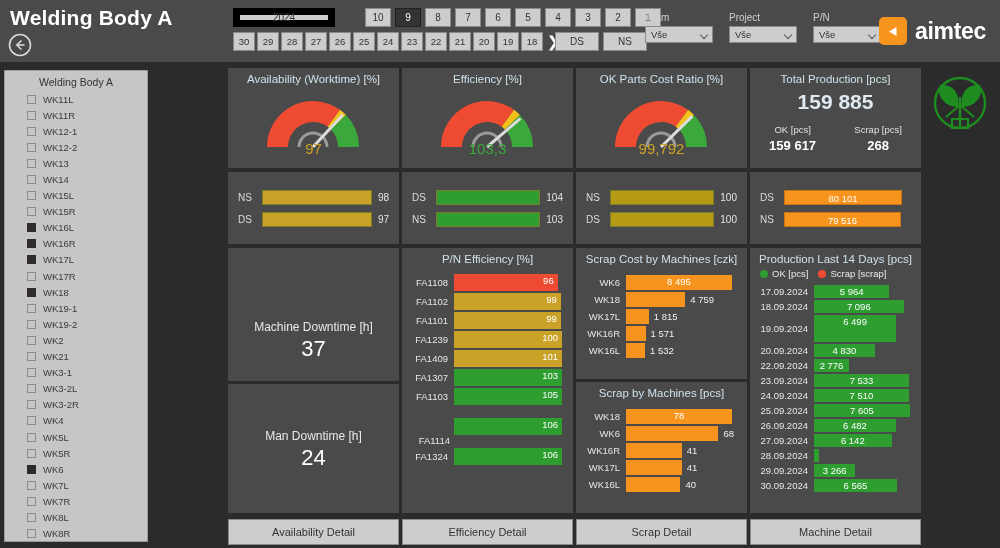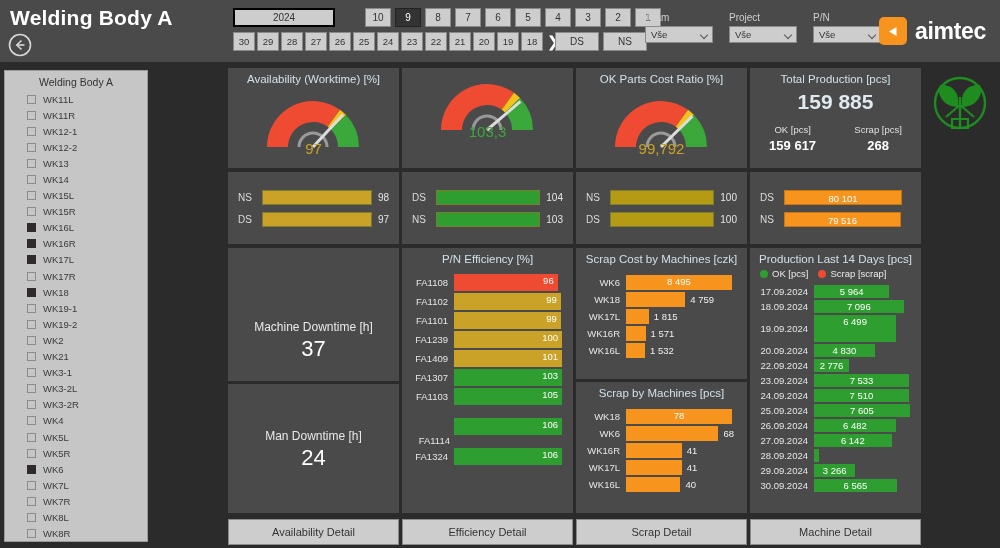--- a/index.html
+++ b/index.html
@@ -20,21 +20,21 @@
     position: absolute; left: 10px; top: 6px;
     font-size: 21px; font-weight: bold; color: #ffffff;
     letter-spacing: 0.2px;
   }
   .back-btn {
     position: absolute; left: 8px; top: 33px;
     width: 24px; height: 24px; cursor: pointer;
   }
   .year-btn {
     position: absolute; left: 233px; top: 8px; width: 102px; height: 19px;
-    background: #cdcdcd; border: 2px solid #000000;
+    background: #cdcdcd; border: 7px solid #000000;
     color: #333; font-size: 10px; display: flex;
     align-items: center; justify-content: center; cursor: pointer;
   }
   .month-row { position: absolute; left: 365px; top: 8px; display: flex; gap: 4px; }
   .month-btn {
     width: 26px; height: 19px; background: #cdcdcd; border: 1px solid #8a8a8a;
     color: #333; font-size: 10px; display: flex; align-items: center;
     justify-content: center; cursor: pointer;
   }
   .month-btn.sel { background: #333333; color: #ffffff; border-color: #222; }
@@ -347,20 +347,21 @@
   <div class="gauge-wrap" id="g0"><svg width="171" height="70" viewBox="0 0 171 70">
         <path d="M39 62.00000000000001 A46 46 0 0 1 112.03812160545375 24.785218258752415 L99.69463130731182 41.77457514062631 A25 25 0 0 0 60 62 Z" fill="#ef4b33"></path>
         <path d="M112.03812160545375 24.785218258752415 A46 46 0 0 1 118.03380969710668 29.988011356753532 L102.95315744407972 44.60218008519214 A25 25 0 0 0 99.69463130731182 41.77457514062631 Z" fill="#f2c21a"></path>
         <path d="M118.03380969710668 29.988011356753532 A46 46 0 0 1 131 61.999999999999986 L110 61.99999999999999 A25 25 0 0 0 102.95315744407972 44.60218008519214 Z" fill="#3aa83a"></path>
         <path d="M71 62 A14 14 0 0 1 99 62" fill="none" stroke="#9a9a9a" stroke-width="3"></path>
         <line x1="85" y1="62" x2="114.83676790590553" y2="29.661674735244468" stroke="#dcdcdc" stroke-width="3"></line>
       </svg><div class="gauge-val" style="color: rgb(201, 162, 39);">97</div></div>
 </div>
 
 <div class="panel" style="left:402px;top:68px;width:171px;height:100px;">
+  <div class="panel-title blue">Efficiency [%]</div>
   <div class="gauge-wrap" id="g1"><svg width="171" height="70" viewBox="0 0 171 70">
         <path d="M39 62.00000000000001 A46 46 0 0 1 112.03812160545375 24.785218258752415 L99.69463130731182 41.77457514062631 A25 25 0 0 0 60 62 Z" fill="#ef4b33"></path>
         <path d="M112.03812160545375 24.785218258752415 A46 46 0 0 1 118.03380969710668 29.988011356753532 L102.95315744407972 44.60218008519214 A25 25 0 0 0 99.69463130731182 41.77457514062631 Z" fill="#f2c21a"></path>
         <path d="M118.03380969710668 29.988011356753532 A46 46 0 0 1 131 61.999999999999986 L110 61.99999999999999 A25 25 0 0 0 102.95315744407972 44.60218008519214 Z" fill="#3aa83a"></path>
         <path d="M71 62 A14 14 0 0 1 99 62" fill="none" stroke="#9a9a9a" stroke-width="3"></path>
         <line x1="85" y1="62" x2="118.47581053161706" y2="33.44531370770681" stroke="#dcdcdc" stroke-width="3"></line>
       </svg><div class="gauge-val" style="color: rgb(58, 168, 58);">103,3</div></div>
 </div>
 
 <div class="panel" style="left:576px;top:68px;width:171px;height:100px;">

